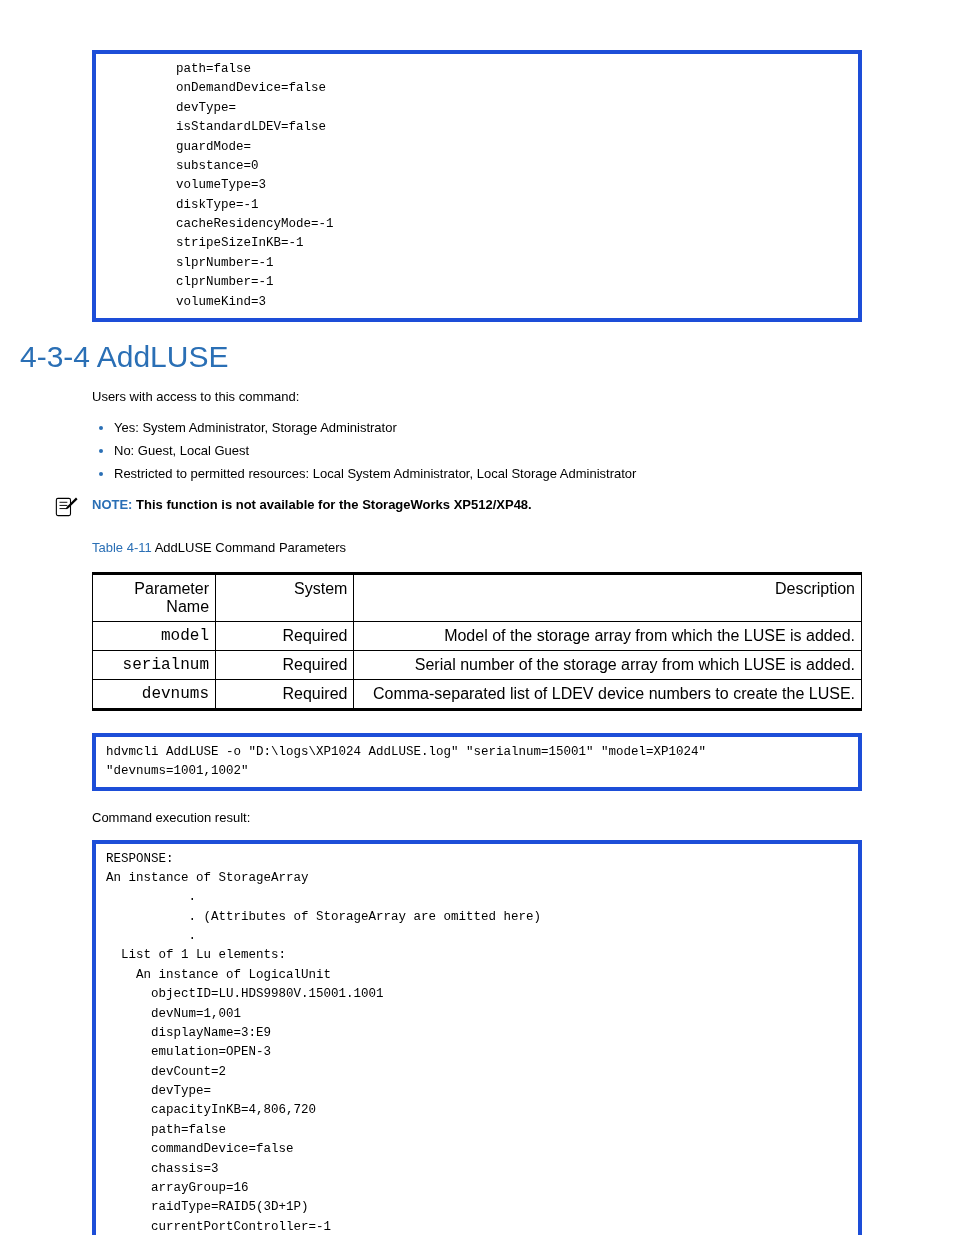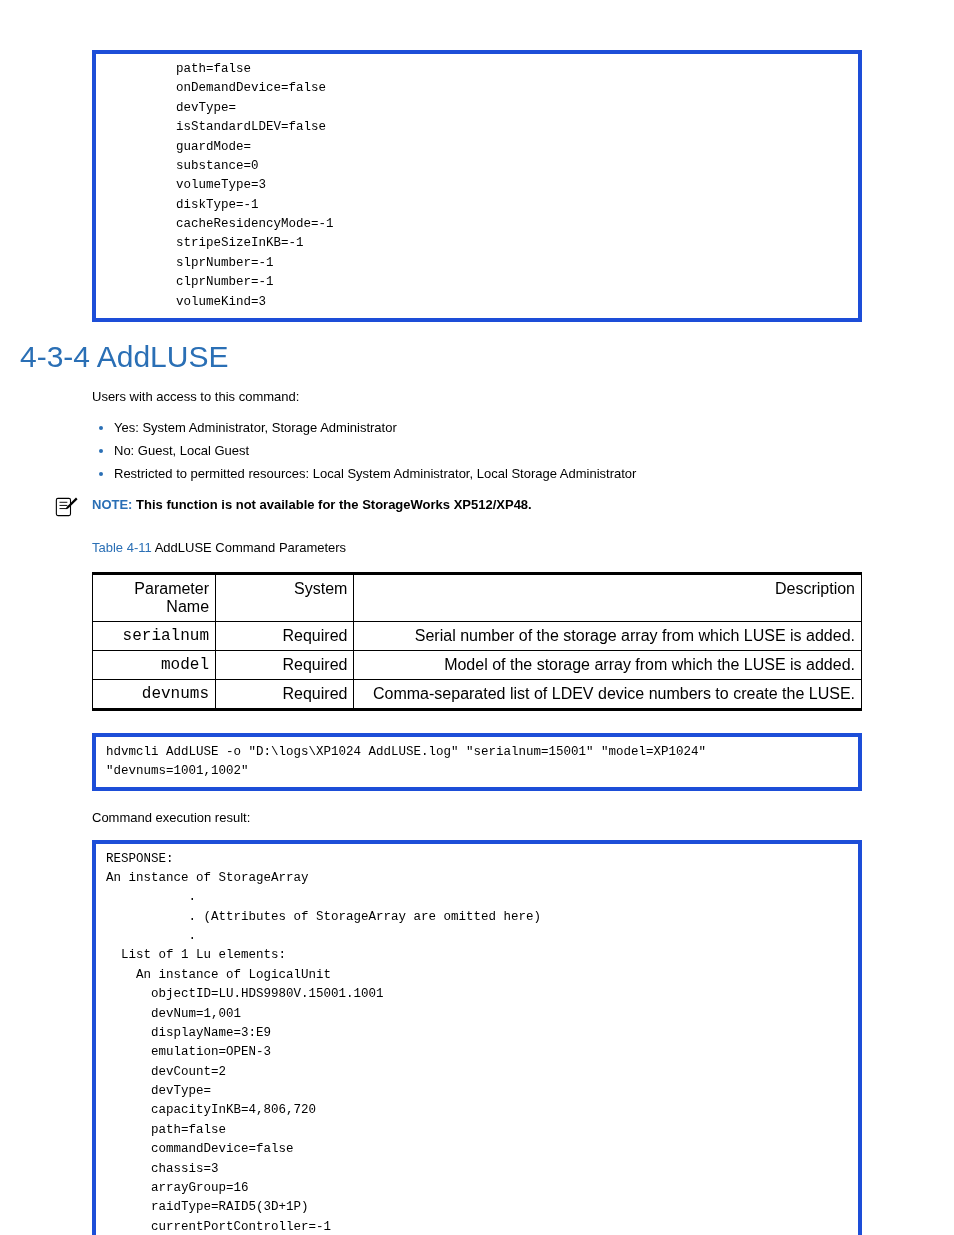--- a/index.html
+++ b/index.html
@@ -84,28 +84,28 @@
       </colgroup>
     <thead>
       <tr>
         <th>Parameter Name</th>
         <th>System</th>
         <th>Description</th>
       </tr>
     </thead>
     <tbody>
       <tr>
+        <td class="mono">model</td>
+        <td>Required</td>
+        <td>Model of the storage array from which the LUSE is added.</td>
+      </tr>
+      <tr>
         <td class="mono">serialnum</td>
         <td>Required</td>
         <td>Serial number of the storage array from which LUSE is added.</td>
-      </tr>
-      <tr>
-        <td class="mono">model</td>
-        <td>Required</td>
-        <td>Model of the storage array from which the LUSE is added.</td>
       </tr>
       <tr>
         <td class="mono">devnums</td>
         <td>Required</td>
         <td>Comma-separated list of LDEV device numbers to create the LUSE.</td>
       </tr>
     </tbody>
   </table>
 
   <div class="codebox">hdvmcli AddLUSE -o "D:\logs\XP1024 AddLUSE.log" "serialnum=15001" "model=XP1024" "devnums=1001,1002"</div>

